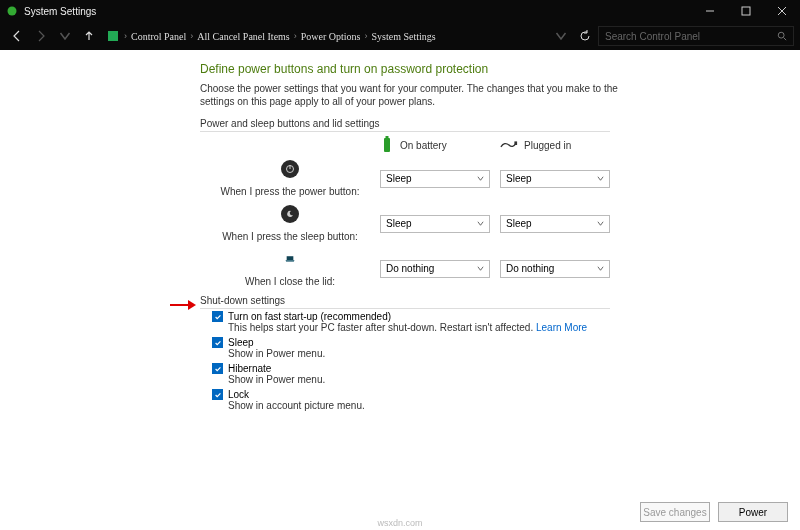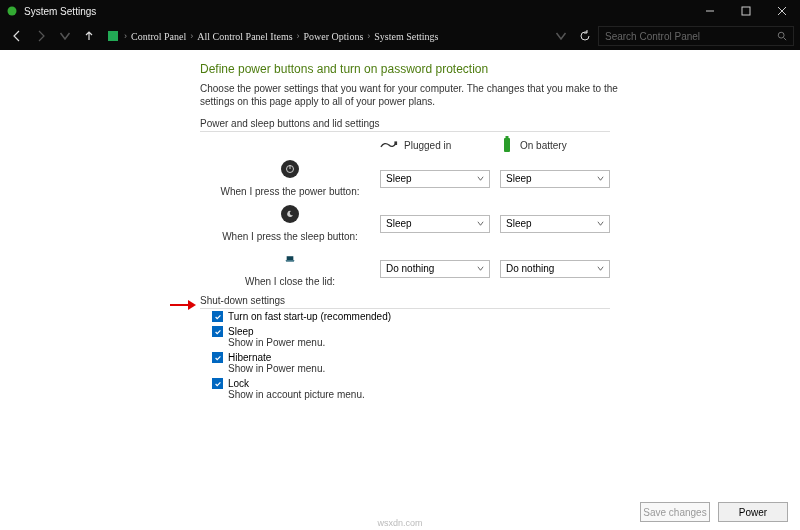--- a/index.html
+++ b/index.html
@@ -118,21 +118,21 @@
   </div>
   <div class="breadcrumb">
     <span class="nav-icon" style="width:14px;height:14px">
       <svg viewBox="0 0 12 12">
           <rect x="1" y="1" width="10" height="10" fill="#2a5"></rect>
         </svg>
     </span>
     <span class="sep">›</span>
     <span class="bc-item">Control Panel</span>
     <span class="sep">›</span>
-    <span class="bc-item">All Control Panel Items</span>
+    <span class="bc-item">All Cancel Panel Items</span>
     <span class="sep">›</span>
     <span class="bc-item">Power Options</span>
     <span class="sep">›</span>
     <span class="bc-item">System Settings</span>
   </div>
   <div class="nav-spacer"></div>
   <div class="nav-icon dim">
     <svg viewBox="0 0 8 8">
         <path d="M1 2 L4 6 L7 2" fill="none" stroke="currentColor"></path>
       </svg>
@@ -153,32 +153,32 @@
 
 <div class="content">
 
   <h1>Define power buttons and turn on password protection</h1>
   <p class="desc">Choose the power settings that you want for your computer. The changes that you make to the settings on this page apply to all of your power plans.</p>
 
   <div class="section-title">Power and sleep buttons and lid settings</div>
 
   <div class="col-headers">
     <div class="col-head">
+      <svg class="battery-icon" viewBox="0 0 14 18">
+          <rect x="4" y="2" width="6" height="14" rx="1" fill="#2a9d2a"></rect>
+          <rect x="5.5" y="0" width="3" height="2" fill="#2a9d2a"></rect>
+        </svg>
+      <span>On battery</span>
+    </div>
+    <div class="col-head">
       <svg class="plug-icon" viewBox="0 0 20 12">
           <path d="M1 8 Q5 2 10 6 Q14 10 18 4" fill="none" stroke="#333" stroke-width="1.5"></path>
           <rect x="16" y="2" width="3" height="4" fill="#333"></rect>
         </svg>
       <span>Plugged in</span>
-    </div>
-    <div class="col-head">
-      <svg class="battery-icon" viewBox="0 0 14 18">
-          <rect x="4" y="2" width="6" height="14" rx="1" fill="#2a9d2a"></rect>
-          <rect x="5.5" y="0" width="3" height="2" fill="#2a9d2a"></rect>
-        </svg>
-      <span>On battery</span>
     </div>
   </div>
 
   <div class="setting-row">
     <div class="setting-label-wrap">
       <span class="setting-icon">
         <svg viewBox="0 0 10 10">
             <circle cx="5" cy="5" r="3.5" fill="none" stroke="#ccc" stroke-width="1"></circle>
             <line x1="5" y1="1" x2="5" y2="5" stroke="#ccc" stroke-width="1"></line>
           </svg>
@@ -250,20 +250,23 @@
 
   <div class="check-row">
     <div class="check-line">
       <span class="checkbox">
         <svg viewBox="0 0 10 10">
             <path d="M2 5 L4 7 L8 3" fill="none" stroke="currentColor" stroke-width="1.5"></path>
           </svg>
       </span>
       <span class="check-label">Turn on fast start-up (recommended)</span>
     </div>
+    <div class="check-desc">
+      <span>This helps start your PC faster after shut-down. Restart isn't affected. </span><span class="link">Learn More</span>
+    </div>
   </div>
 
   <div class="check-row">
     <div class="check-line">
       <span class="checkbox">
         <svg viewBox="0 0 10 10">
             <path d="M2 5 L4 7 L8 3" fill="none" stroke="currentColor" stroke-width="1.5"></path>
           </svg>
       </span>
       <span class="check-label">Sleep</span>

